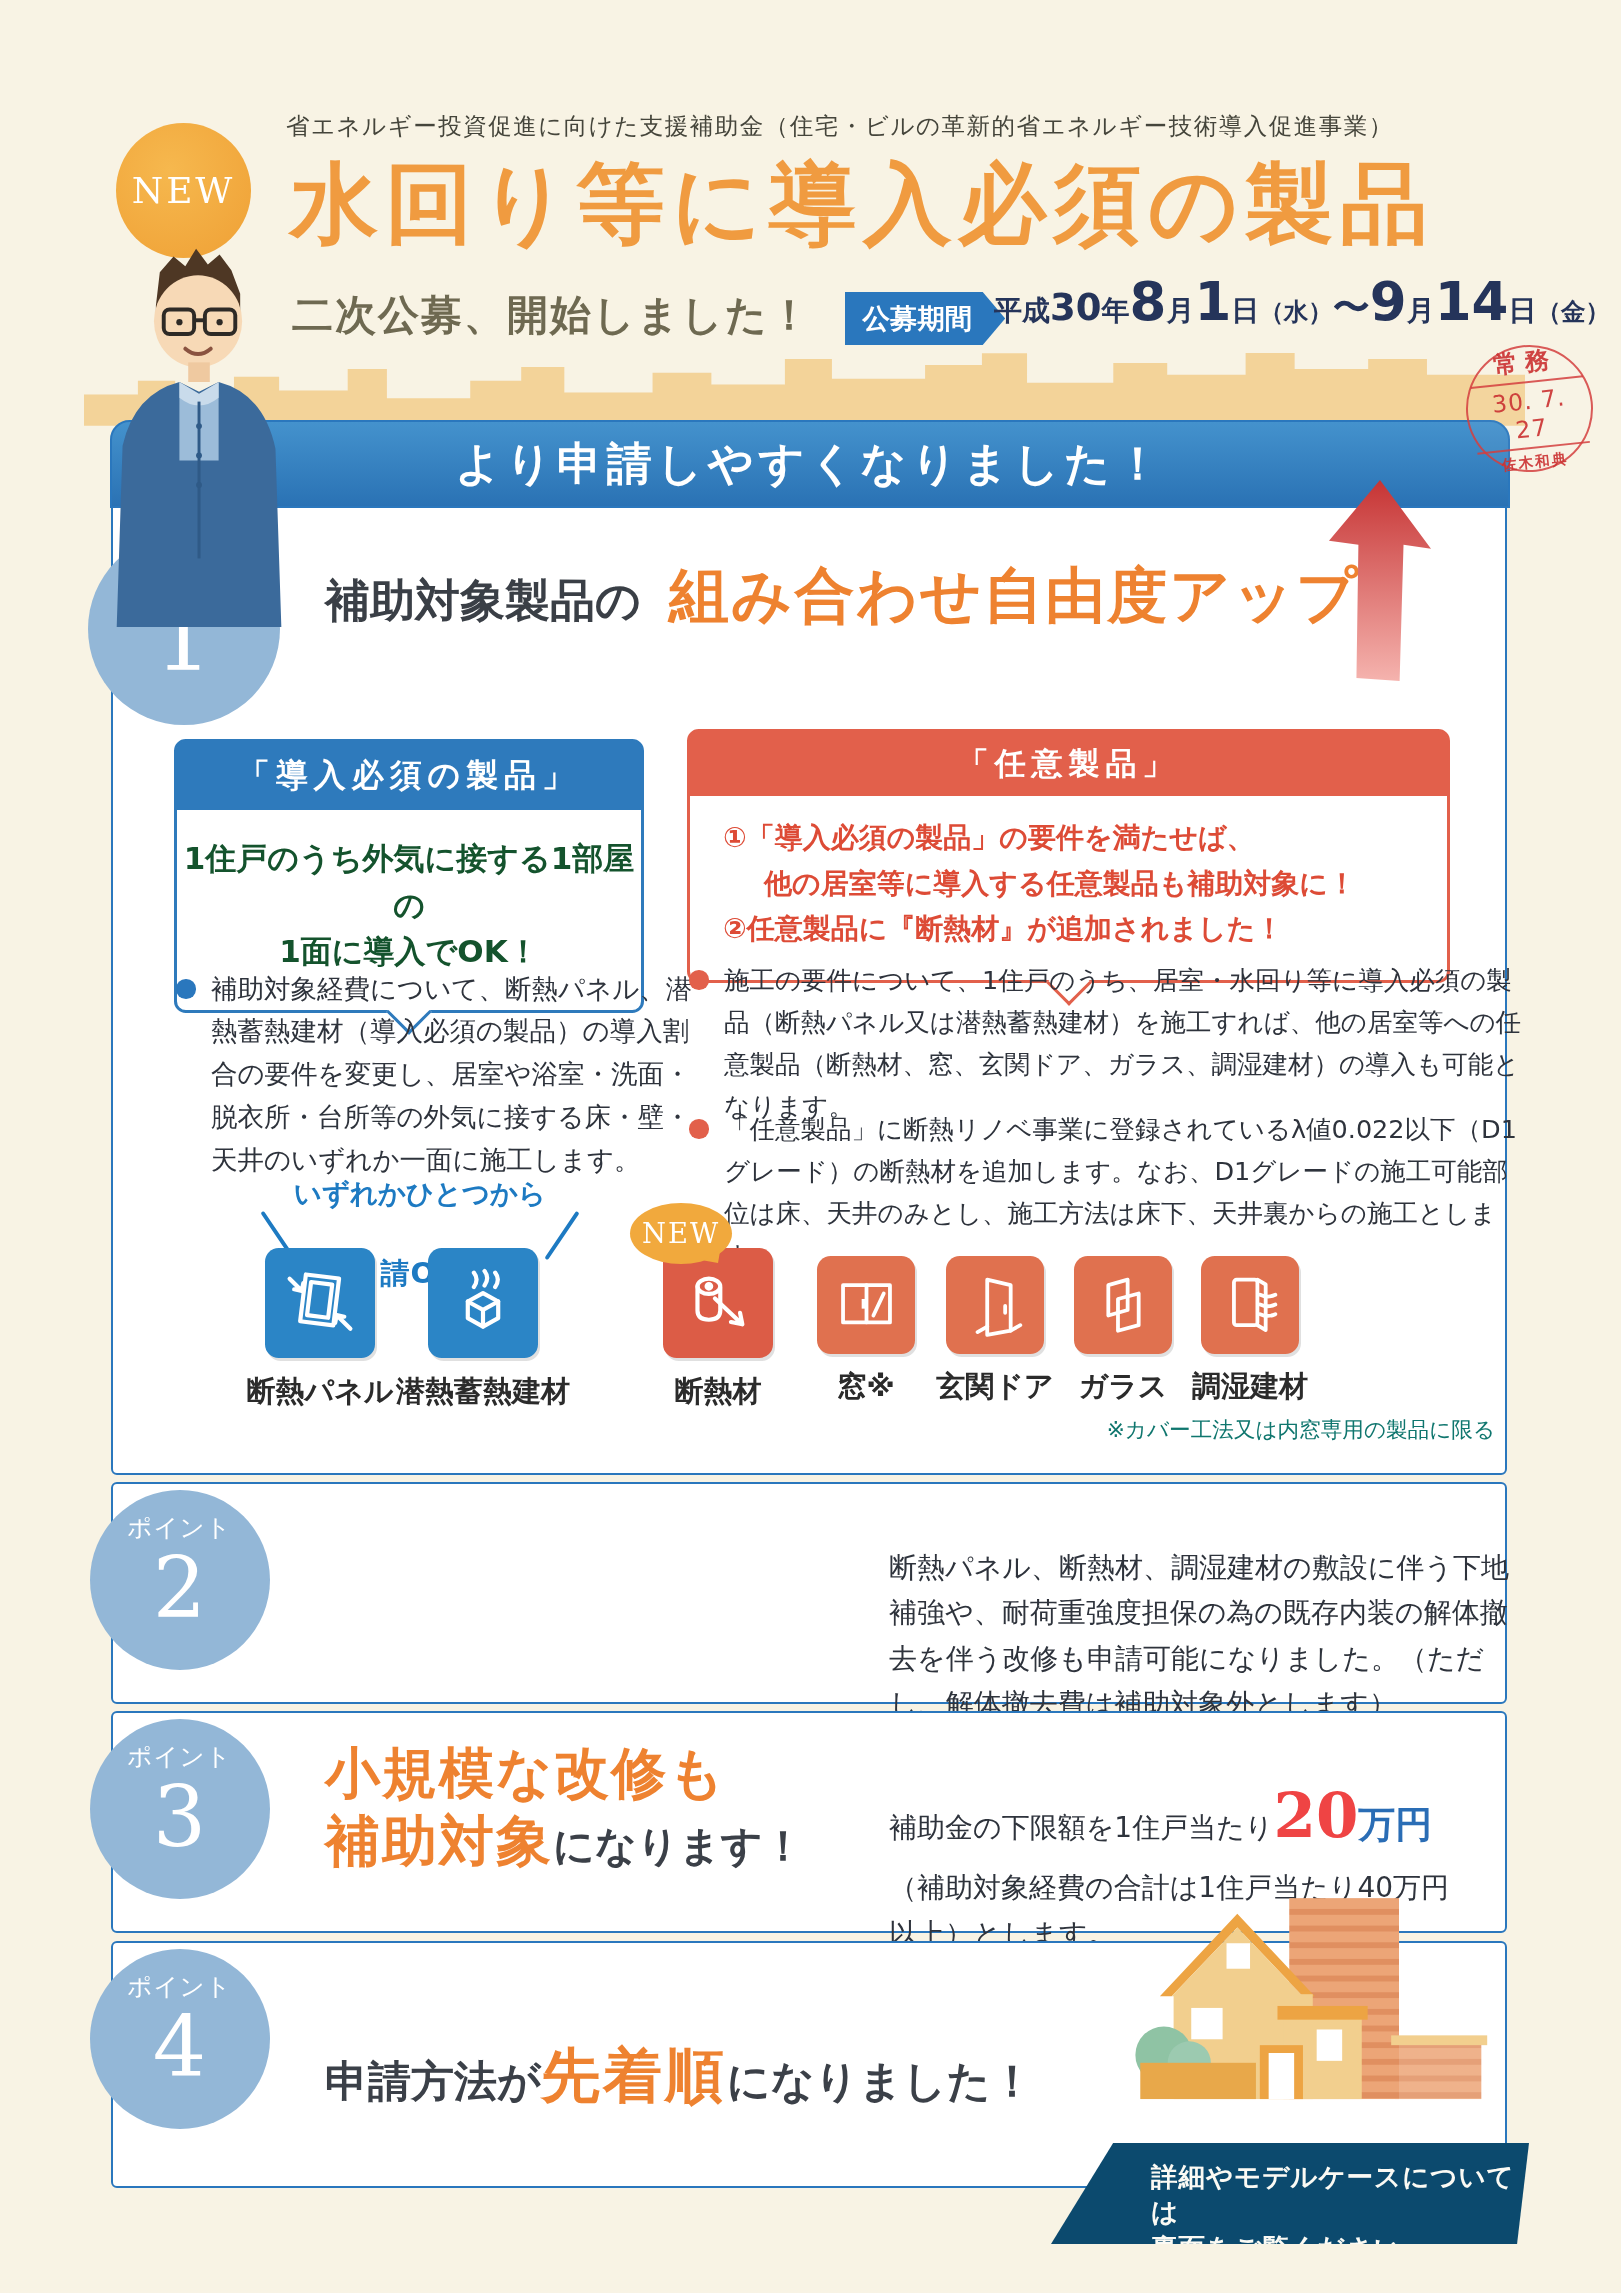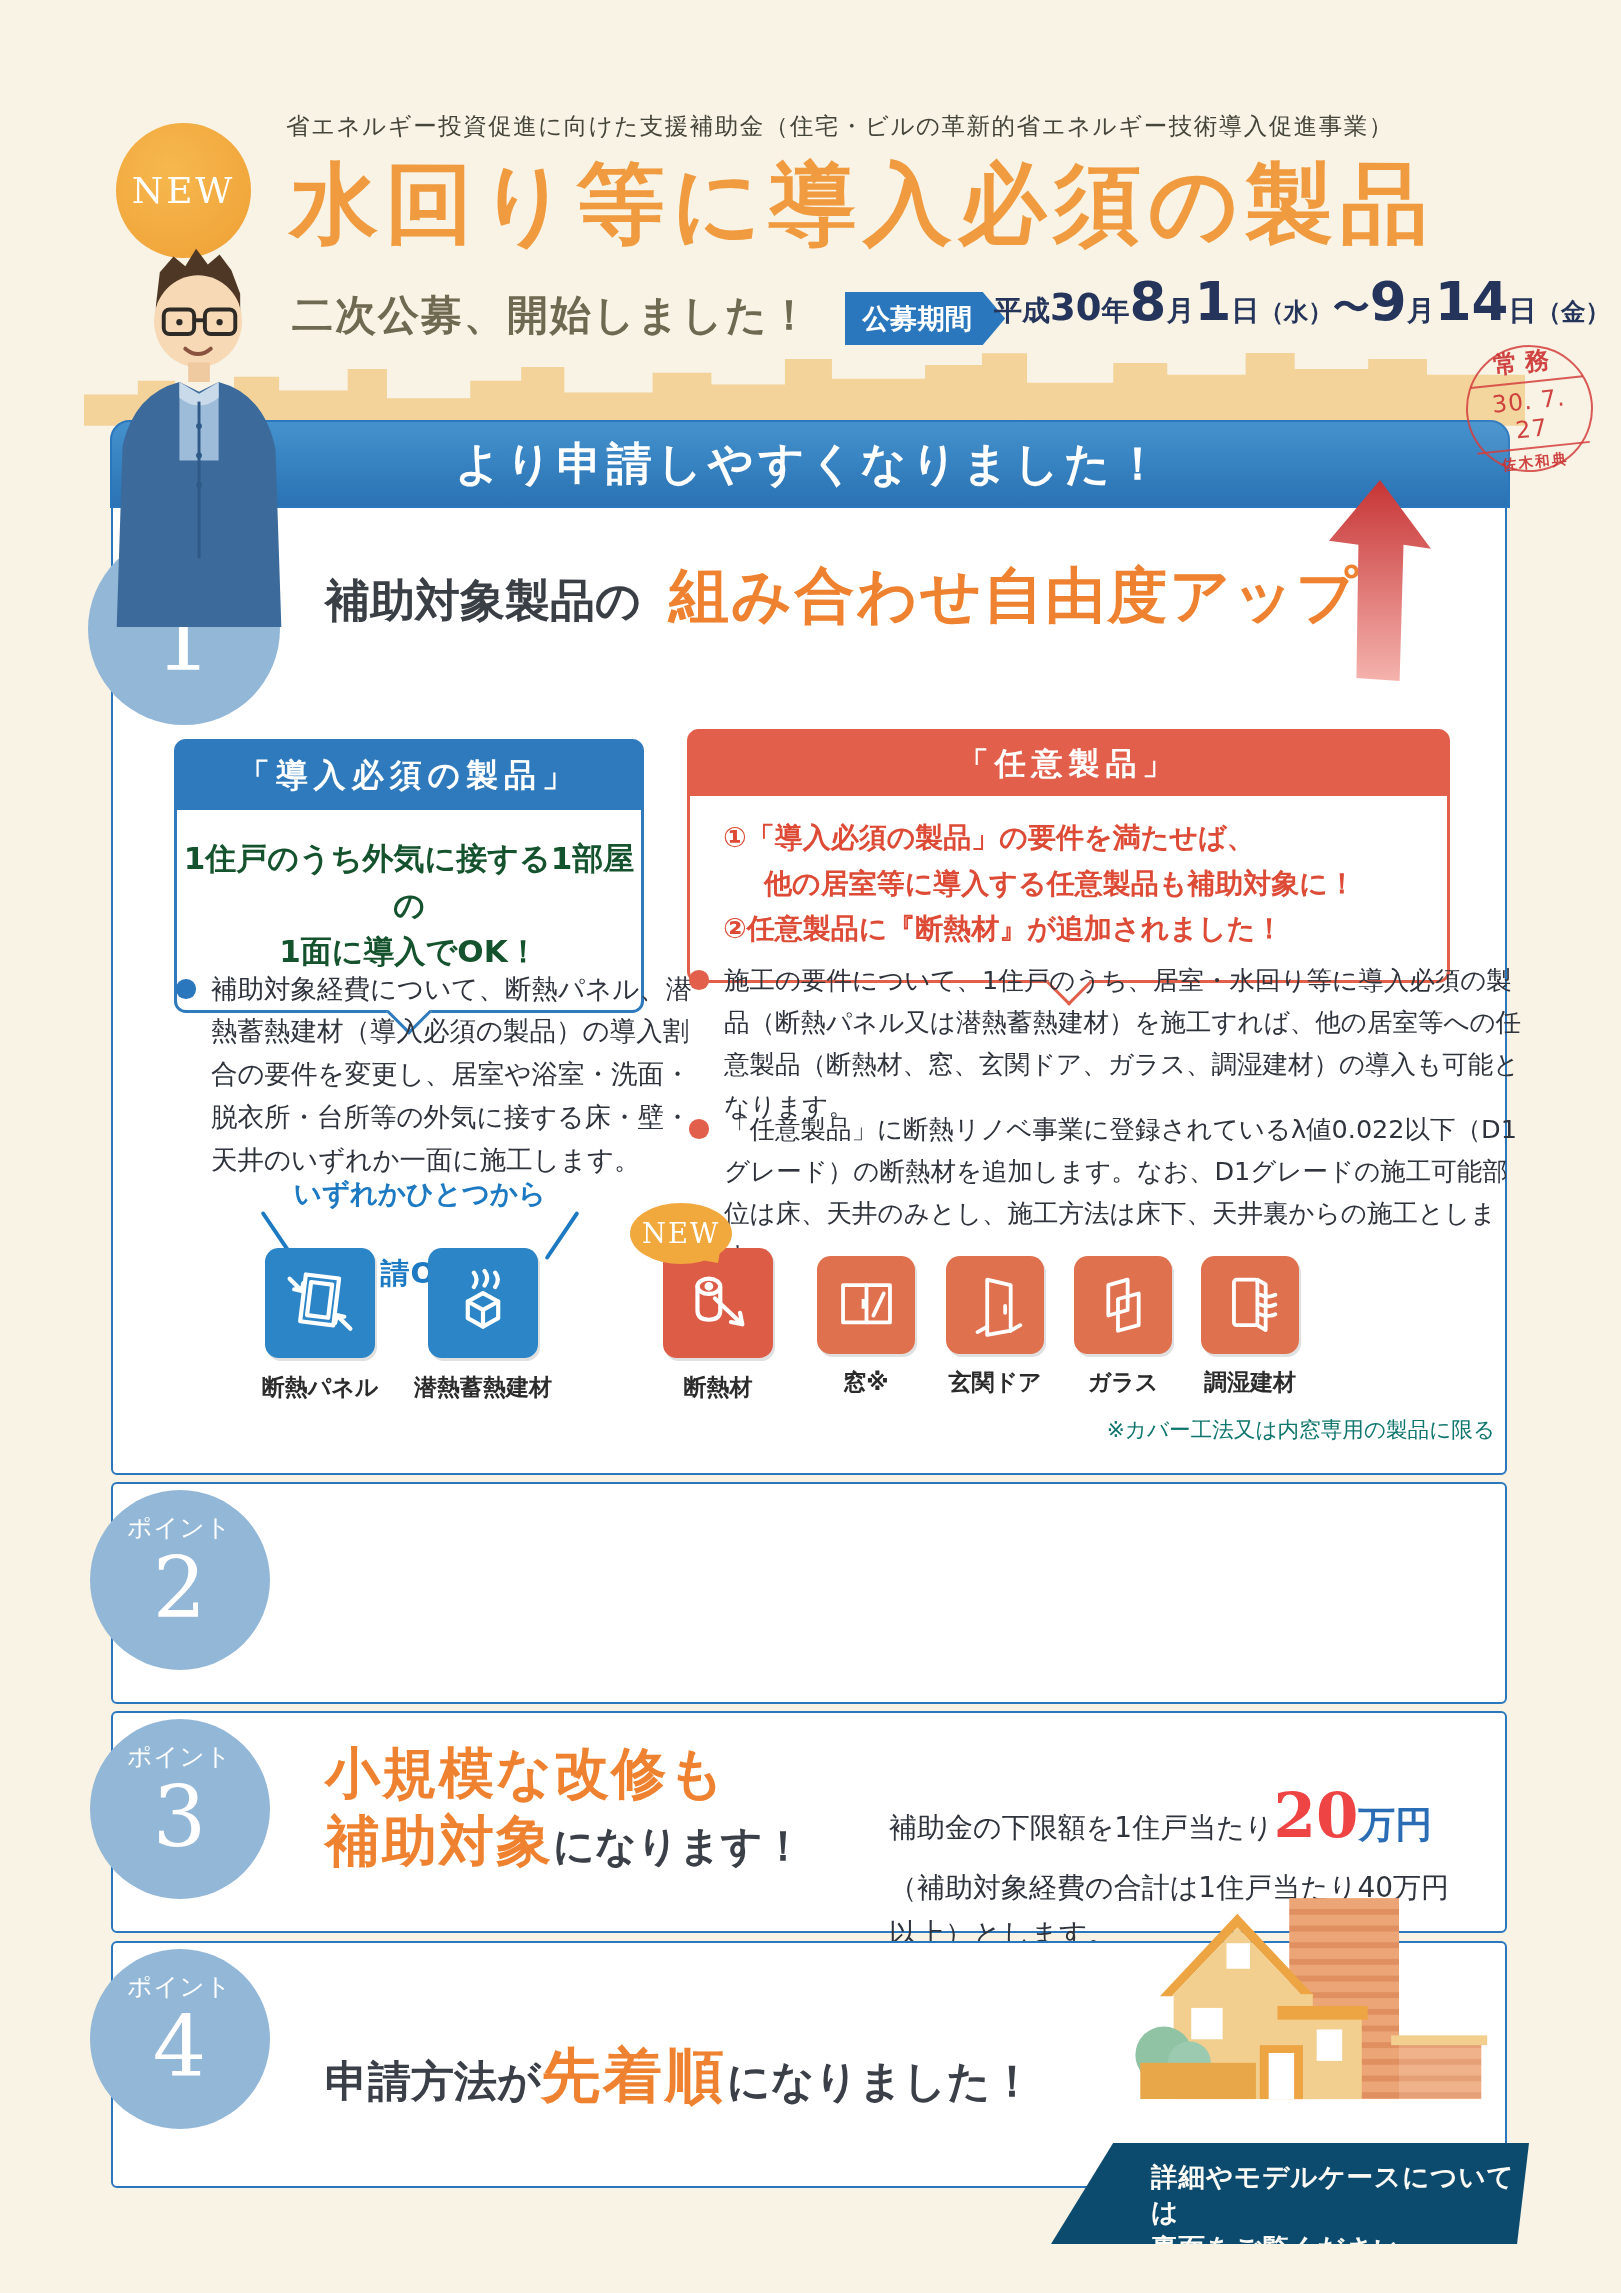--- a/index.html
+++ b/index.html
@@ -67,21 +67,21 @@
   .callout-lines{display:flex;flex-direction:column;align-items:center;font-weight:bold;}
   .co1{font-size:27.4px;} .co2{font-size:29px;letter-spacing:1px;margin-top:42px;}
   .slash{width:3.9px;height:57px;background:#1d7ac2;border-radius:2px;}
   .slash-l{transform:rotate(-34deg);} .slash-r{transform:rotate(34deg);}
 
   .icon-item{position:absolute;top:825px;width:196px;transform:translateX(-50%);display:flex;flex-direction:column;align-items:center;}
   .icon-box{border-radius:13.7px;display:flex;align-items:center;justify-content:center;box-shadow:2px 2.9px 0 rgba(0,0,0,0.12);}
   .ib-blue{width:110px;height:110px;background:#2b85c6;}
   .ib-red{width:110px;height:110px;background:#dc5c46;}
   .ib-orange{width:98px;height:98px;background:#e0714f;margin-top:7.8px;}
-  .icon-label{font-size:23px;font-weight:bold;color:#2b2b2b;margin-top:13.7px;white-space:nowrap;}
+  .icon-label{font-size:29px;font-weight:bold;color:#2b2b2b;margin-top:13.7px;white-space:nowrap;}
   .new-bubble{position:absolute;left:517px;top:780px;width:102px;height:61px;background:#f1a93d;border-radius:50%;
     display:flex;align-items:center;justify-content:center;color:#fff;font-family:"DejaVu Serif",serif;font-size:27.4px;letter-spacing:2px;z-index:5;}
   .new-bubble::after{content:"";position:absolute;right:3.9px;bottom:-8.8px;border:10.8px solid transparent;border-top-color:#f1a93d;transform:rotate(-35deg);}
   .footnote{position:absolute;left:907px;top:992px;width:475px;text-align:right;font-size:21.6px;color:#0f766e;font-weight:500;}
 
   
   .panel{position:absolute;left:111px;width:1396px;background:#fff;border:2.9px solid #2a77bd;border-radius:5.9px;box-sizing:border-box;}
   .panel2{top:1482px;height:222px;} .panel3{top:1711px;height:222px;} .panel4{top:1941px;height:247px;}
   .pcn{left:-23.5px;top:5.9px;width:180px;height:180px;}
   .pcn .pc-label{margin-top:21.6px;}
@@ -298,20 +298,21 @@
     </div>
 
     <div class="footnote">※カバー工法又は内窓専用の製品に限る</div>
   </div>
 
   <div class="panel panel2">
     <div class="point-circle pcn">
       <div class="pc-label">ポイント</div>
       <div class="pc-num">2</div>
     </div>
+    <p class="panel-body">断熱パネル、断熱材、調湿建材の敷設に伴う下地補強や、耐荷重強度担保の為の既存内装の解体撤去を伴う改修も申請可能になりました。（ただし、解体撤去費は補助対象外とします）</p>
   </div>
 
   <div class="panel panel3">
     <div class="point-circle pcn">
       <div class="pc-label">ポイント</div>
       <div class="pc-num">3</div>
     </div>
     <div class="panel-heading">
       <div class="ph-line">
         <span class="h-orange">小規模な改修も</span>

